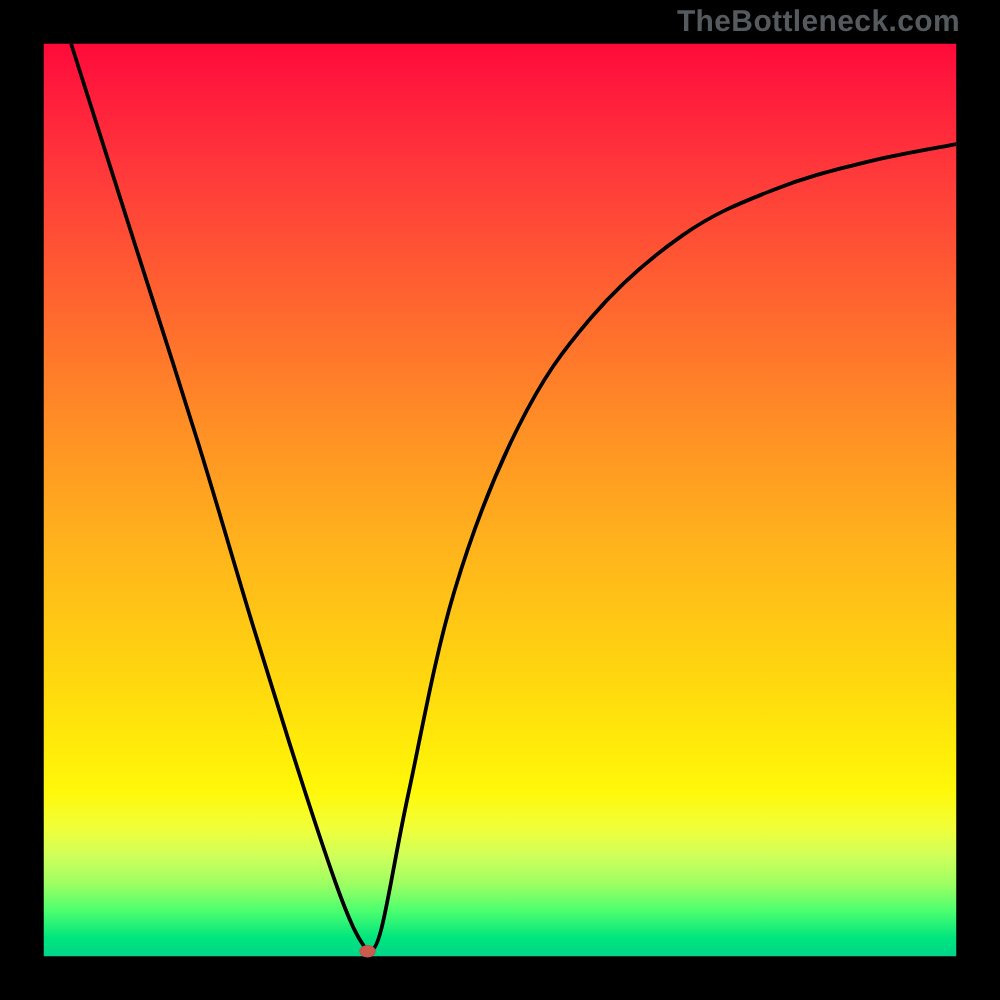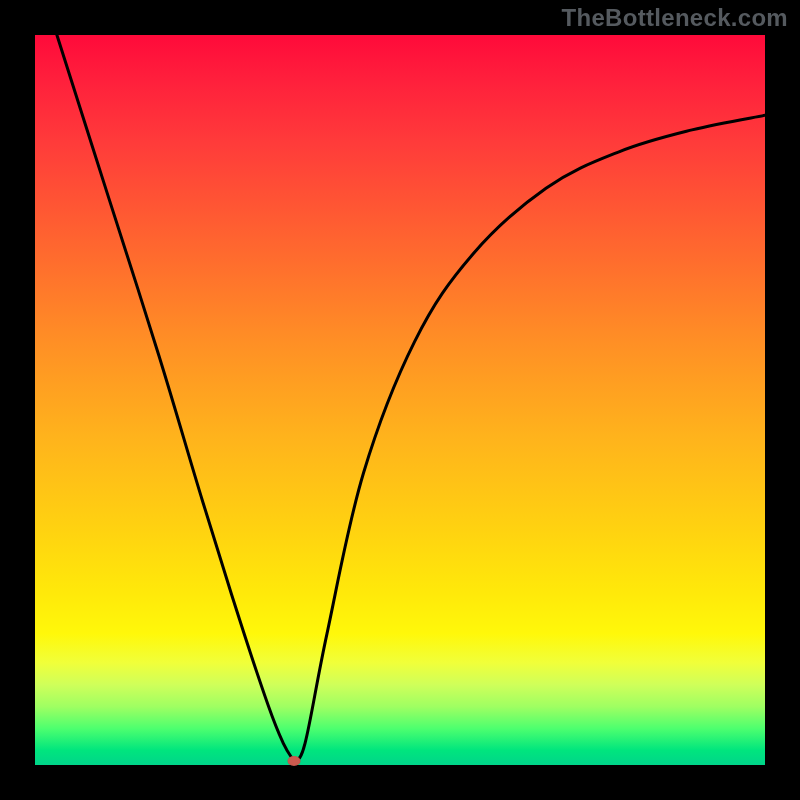--- a/index.html
+++ b/index.html
@@ -13,21 +13,21 @@
   }
   .frame {
     position: relative;
     width: 800px;
     height: 800px;
     background: #000;
   }
   .watermark {
     position: absolute;
     top: 4px;
-    right: 12px;
+    right: 32px;
     color: #555a5f;
     font-size: 24px;
     font-weight: 600;
     letter-spacing: 0.3px;
     user-select: none;
     margin-left: 18px;
   }
   .plot {
     position: absolute;
     left: 35px;

